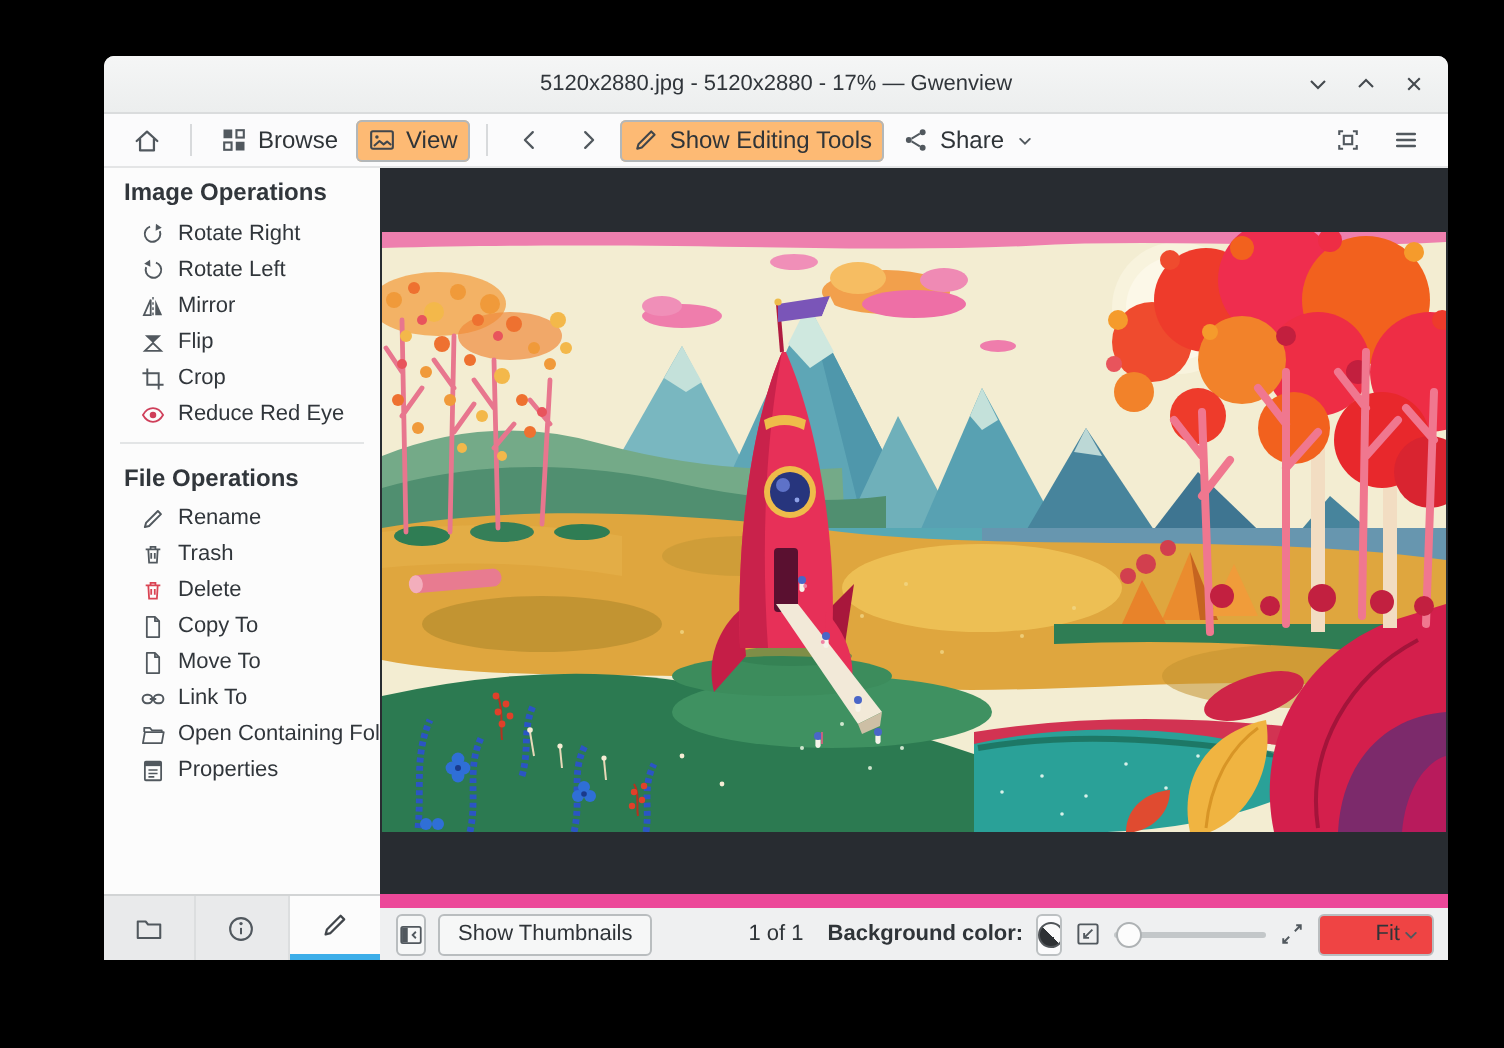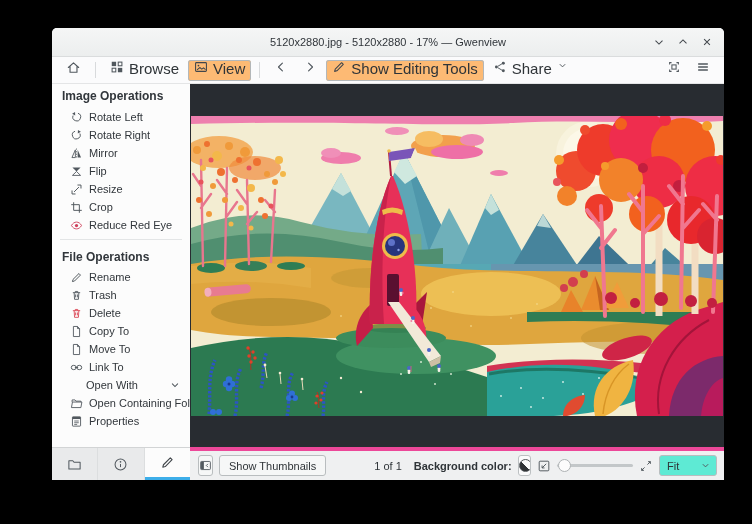--- a/index.html
+++ b/index.html
@@ -5,21 +5,21 @@
   html,body{margin:0;padding:0;}
   body{width:752px;height:524px;background:#000;font-family:"Liberation Sans","DejaVu Sans",sans-serif;position:relative;overflow:hidden;}
   .window{position:absolute;left:52px;top:28px;width:672px;height:452px;background:#eff0f1;border-radius:5px 5px 0 0;box-shadow:0 2px 18px rgba(0,0,0,.9);display:flex;flex-direction:column;overflow:hidden;}
   
   .titlebar{height:28px;background:linear-gradient(#f5f6f6,#eceeee);border-bottom:1px solid #dadcdd;position:relative;flex:none;}
   .title{position:absolute;left:0;right:0;top:0;height:28px;line-height:28px;text-align:center;font-size:11px;color:#30353a;}
   .wctrl{position:absolute;right:9px;top:6px;display:flex;gap:8px;}
   .wbtn{width:16px;height:16px;display:flex;align-items:center;justify-content:center;}
   
   .toolbar{height:27px;background:#fbfbfc;border-bottom:1px solid #e4e5e6;display:flex;align-items:center;padding:0 8px;gap:3px;flex:none;box-sizing:border-box;}
-  .tbtn{display:flex;align-items:flex-start;gap:5px;height:21px;padding:0 6px;border-radius:3px;font-size:15px;color:#2f3438;white-space:nowrap;}
+  .tbtn{display:flex;align-items:center;gap:5px;height:21px;padding:0 6px;border-radius:3px;font-size:12px;color:#2f3438;white-space:nowrap;}
   .tbtn.pressed{background:#fdba74;box-shadow:inset 0 0 0 1px #b3b7b9;}
   .tsep{width:1px;height:16px;background:#d8dadc;margin:0 5px;flex:none;}
   .tspacer{flex:1;}
   
   .main{flex:1;display:flex;min-height:0;}
   .sidebar{width:138px;flex:none;background:#fcfcfc;display:flex;flex-direction:column;box-sizing:border-box;overflow:hidden;}
   .shead{height:24px;display:flex;align-items:center;padding-left:10px;font-size:12px;font-weight:600;color:#31363b;}
   .shead.second{height:22px;}
   .srow{height:18px;display:flex;align-items:center;gap:6px;padding-left:18px;font-size:11px;color:#31363b;flex:none;}
   .srow .slabel{white-space:nowrap;}
@@ -28,36 +28,36 @@
   .openwith .chev{margin-left:auto;}
   .ic{flex:none;display:block;}
   .canvas{flex:1;background:#282c31;display:flex;align-items:center;justify-content:center;min-width:0;}
   .art{width:532px;height:300px;display:block;flex:none;}
   
   .bottomrow{height:33px;flex:none;display:flex;}
   .tabs{width:138px;flex:none;display:flex;background:#e9eaeb;border-top:1px solid #d2d4d5;box-sizing:border-box;}
   .tab{flex:1;display:flex;align-items:center;justify-content:center;border-right:1px solid #dcdedf;box-sizing:border-box;}
   .tab:last-child{border-right:none;}
   .tab.active{background:#fcfcfc;border-bottom:3px solid #3daee9;}
-  .statusbar{flex:1;background:#eff0f1;border-top:4px solid #ec4899;box-sizing:border-box;display:flex;align-items:center;padding:0 7px 0 8px;gap:6px;font-size:11px;color:#2f3438;min-width:0;}
+  .statusbar{flex:1;background:#eff0f1;border-top:7px solid #ec4899;box-sizing:border-box;display:flex;align-items:center;padding:0 7px 0 8px;gap:6px;font-size:11px;color:#2f3438;min-width:0;}
   .sbtn{border:1px solid #b9bdbf;border-radius:3px;background:#f6f7f7;height:21px;display:flex;align-items:center;padding:0 9px;box-sizing:border-box;white-space:nowrap;}
   .iconbtn{width:21px;padding:0;justify-content:center;}
   .counter{margin-left:42px;white-space:nowrap;text-align:center;}
   .sspacer{flex:1;}
   .bglabel{white-space:nowrap;font-weight:bold;}
   .swatches{display:flex;border:1px solid #bcc0c2;border-radius:3px;overflow:hidden;background:#fbfbfc;height:21px;box-sizing:border-box;}
   .swatch{width:23px;display:flex;align-items:center;justify-content:center;border-right:1px solid #e1e3e4;box-sizing:border-box;}
   .swatch:last-child{border-right:none;}
   .dot{width:13px;height:13px;border-radius:50%;box-sizing:border-box;}
   .dot.auto{background:linear-gradient(45deg,#2e3134 50%,#fafafa 50%);border:1px solid #515559;}
   .dot.white{background:#fdfdfd;border:1px solid #b4b8ba;}
   .slider{width:76px;height:21px;position:relative;flex:none;}
   .strack{position:absolute;left:0;right:0;top:9px;height:3px;border-radius:2px;background:#c3c7c9;}
   .shandle{position:absolute;left:1px;top:4px;width:13px;height:13px;border-radius:50%;background:#fcfcfc;border:1px solid #aeb2b4;box-sizing:border-box;}
-  .dropdown{width:58px;height:21px;border:1px solid #b9bdbf;border-radius:3px;background:#5eead4;display:flex;align-items:center;justify-content:space-between;padding:0 5px 0 7px;box-sizing:border-box;flex:none;}
+  .dropdown{width:58px;height:21px;border:1px solid #b9bdbf;border-radius:3px;background:#ef4444;display:flex;align-items:center;justify-content:flex-end;padding:0 5px 0 7px;box-sizing:border-box;flex:none;}
 </style>
 </head>
 <body>
 
 <div class="window">
 
   <div class="titlebar">
     <div class="title">5120x2880.jpg - 5120x2880 - 17% — Gwenview</div>
     <div class="wctrl">
       <span class="wbtn">
@@ -144,54 +144,48 @@
         </svg>
     </span>
   </div>
 
   <div class="main">
     <div class="sidebar">
       <div class="shead">Image Operations</div>
 
       <div class="srow">
         <svg class="ic" width="13" height="13" viewBox="0 0 16 16">
-            <path d="M3.8 5.6a4.8 4.8 0 106-2.8" fill="none" stroke="#51585e" stroke-width="1.2"></path>
-            <path d="M6.2 1.1L2.6 3.5l3.8 1.9z" fill="#51585e"></path>
-          </svg>
-        <span class="slabel">Rotate Left</span>
-      </div>
-      <div class="srow">
-        <svg class="ic" width="13" height="13" viewBox="0 0 16 16">
             <g transform="translate(16,0) scale(-1,1)">
               <path d="M3.8 5.6a4.8 4.8 0 106-2.8" fill="none" stroke="#51585e" stroke-width="1.2"></path>
               <path d="M6.2 1.1L2.6 3.5l3.8 1.9z" fill="#51585e"></path>
             </g>
           </svg>
         <span class="slabel">Rotate Right</span>
       </div>
       <div class="srow">
         <svg class="ic" width="13" height="13" viewBox="0 0 16 16">
+            <path d="M3.8 5.6a4.8 4.8 0 106-2.8" fill="none" stroke="#51585e" stroke-width="1.2"></path>
+            <path d="M6.2 1.1L2.6 3.5l3.8 1.9z" fill="#51585e"></path>
+          </svg>
+        <span class="slabel">Rotate Left</span>
+      </div>
+      <div class="srow">
+        <svg class="ic" width="13" height="13" viewBox="0 0 16 16">
             <polygon points="6.6,3.5 6.6,13 2.4,13" fill="none" stroke="#51585e" stroke-width="1.1"></polygon>
             <polygon points="9.4,3.5 13.6,13 9.4,13" fill="#51585e"></polygon>
             <path d="M8 1.8v12.4" stroke="#51585e" stroke-width=".9" stroke-dasharray="1.6 1.6"></path>
           </svg>
         <span class="slabel">Mirror</span>
       </div>
       <div class="srow">
         <svg class="ic" width="13" height="13" viewBox="0 0 16 16">
             <polygon points="3,3.2 13,3.2 8,8" fill="#51585e"></polygon>
             <polygon points="3,12.8 13,12.8 8,8" fill="none" stroke="#51585e" stroke-width="1.1"></polygon>
           </svg>
         <span class="slabel">Flip</span>
-      </div>
-      <div class="srow">
-        <svg class="ic" width="13" height="13" viewBox="0 0 16 16" fill="none" stroke="#51585e" stroke-width="1.2">
-            <path d="M2.5 13.5V9.2M2.5 13.5h4.3M13.5 2.5v4.3M13.5 2.5H9.2M5 11l6-6"></path>
-          </svg>
-        <span class="slabel">Resize</span>
       </div>
       <div class="srow">
         <svg class="ic" width="13" height="13" viewBox="0 0 16 16" fill="none" stroke="#51585e" stroke-width="1.2">
             <path d="M4.5 1.5v10h10M1.5 4.5h10v10"></path>
           </svg>
         <span class="slabel">Crop</span>
       </div>
       <div class="srow">
         <svg class="ic" width="13" height="13" viewBox="0 0 16 16">
             <path d="M1.8 8C3.4 5.2 5.5 3.8 8 3.8S12.6 5.2 14.2 8C12.6 10.8 10.5 12.2 8 12.2S3.4 10.8 1.8 8z" fill="none" stroke="#cf3f5a" stroke-width="1.1"></path>
@@ -237,26 +231,20 @@
       </div>
       <div class="srow">
         <svg class="ic" width="13" height="13" viewBox="0 0 16 16" fill="none" stroke="#51585e" stroke-width="1.2">
             <rect x="1.6" y="5.4" width="6" height="5.2" rx="2.6"></rect>
             <rect x="8.4" y="5.4" width="6" height="5.2" rx="2.6"></rect>
             <path d="M6 8h4"></path>
           </svg>
         <span class="slabel">Link To</span>
       </div>
 
-      <div class="srow openwith">
-        <span class="slabel">Open With</span>
-        <svg class="ic chev" width="12" height="12" viewBox="0 0 16 16" fill="none" stroke="#51585e" stroke-width="1.4" stroke-linecap="round">
-            <path d="M4.5 6.5L8 10l3.5-3.5"></path>
-          </svg>
-      </div>
 
       <div class="srow">
         <svg class="ic" width="13" height="13" viewBox="0 0 16 16" fill="none" stroke="#51585e" stroke-width="1.1" stroke-linejoin="round">
             <path d="M2.6 6.2V3.6h3.5l1.2 1.5h6.1v1.1"></path>
             <path d="M1.8 13l1.2-6.8h11.6L13.4 13z"></path>
           </svg>
         <span class="slabel">Open Containing Folder</span>
       </div>
       <div class="srow">
         <svg class="ic" width="13" height="13" viewBox="0 0 16 16">

